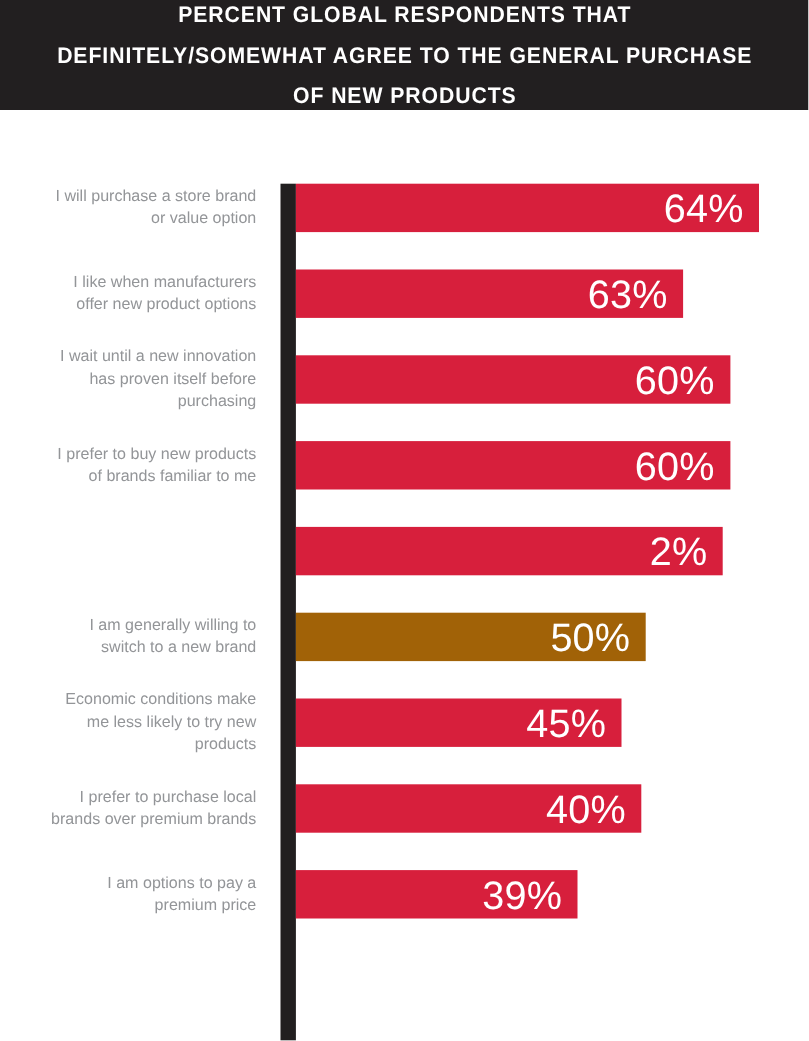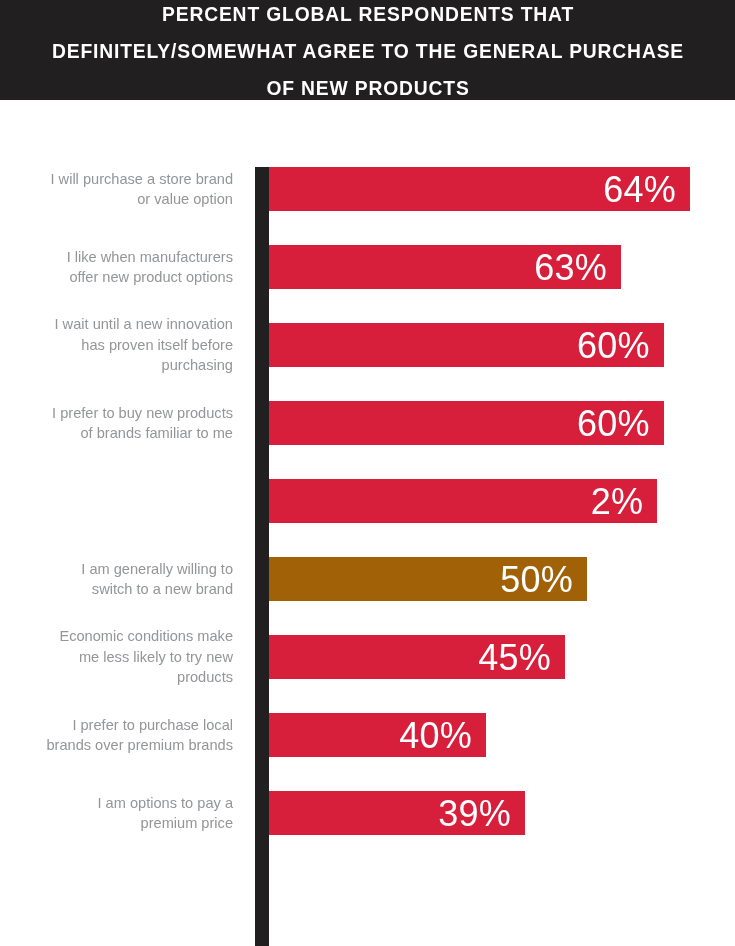--- a/index.html
+++ b/index.html
@@ -163,21 +163,21 @@
         <div class="row-label">Economic conditions make
 me less likely to try new
 products</div>
         <div class="bar" style="width: 296.016px; background: rgb(215, 31, 60);">
           <span class="bar-value">45%</span>
         </div>
       </div>
       <div class="bar-row">
         <div class="row-label">I prefer to purchase local
 brands over premium brands</div>
-        <div class="bar" style="width: 217px; background: rgb(215, 31, 60);">
+        <div class="bar" style="width: 314px; background: rgb(215, 31, 60);">
           <span class="bar-value">40%</span>
         </div>
       </div>
       <div class="bar-row">
         <div class="row-label">I am options to pay a
 premium price</div>
         <div class="bar" style="width: 256px; background: rgb(215, 31, 60);">
           <span class="bar-value">39%</span>
         </div>
       </div>

